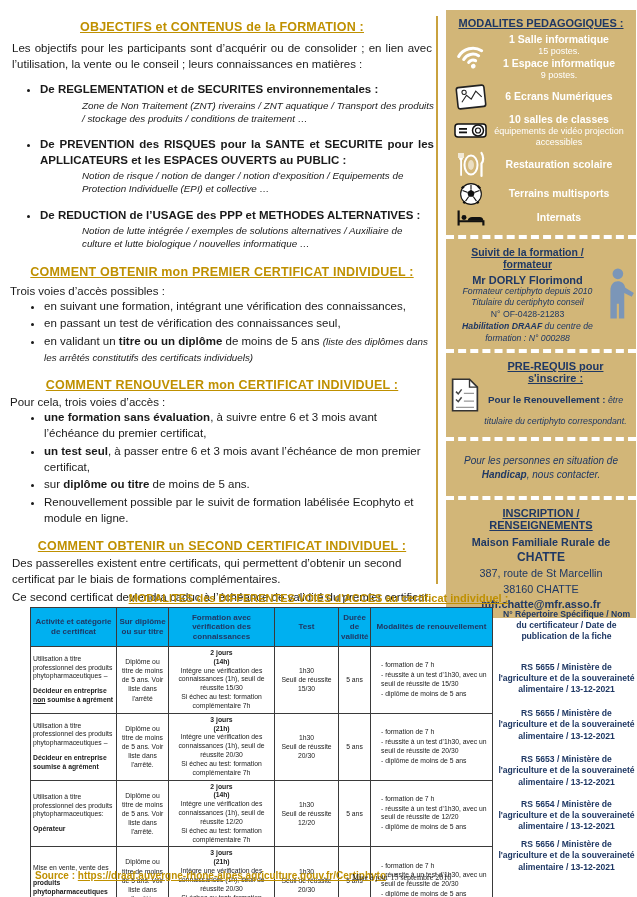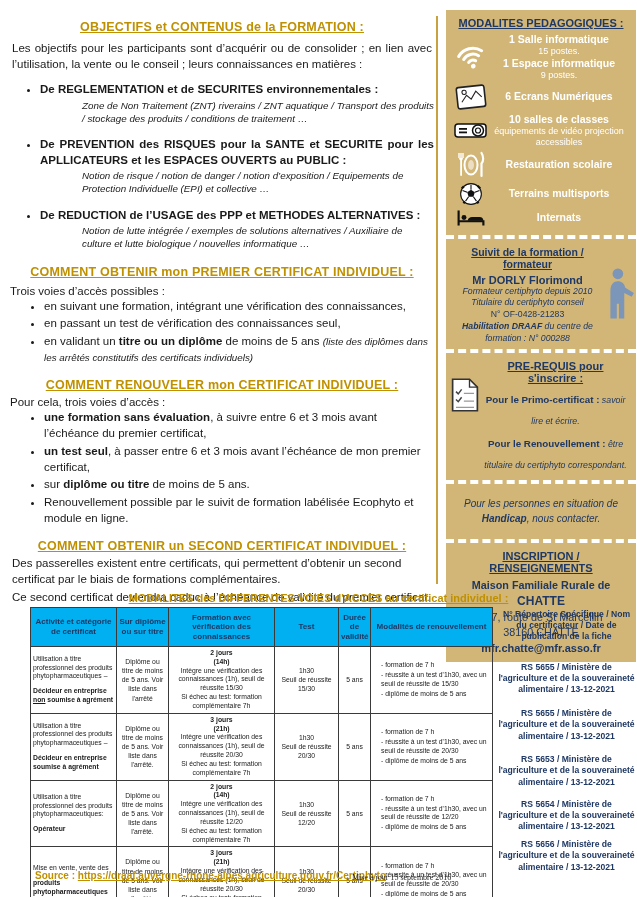--- a/index.html
+++ b/index.html
@@ -247,21 +247,20 @@
   <div class="sb-sec preq">
     <div class="sb-head">PRE-REQUIS pour s'inscrire :</div>
     <div class="preq-ico">
       <svg width="30" height="36" viewBox="0 0 26 32">
         <path d="M2 2 h15 l7 7 v21 H2 z" fill="#fff" stroke="#333" stroke-width="1.5"></path>
         <path d="M17 2 v7 h7" fill="none" stroke="#333" stroke-width="1.2"></path>
         <path d="M5 13 l2 2 3-4 M5 20 l2 2 3-4" stroke="#444" stroke-width="1.3" fill="none"></path>
         <path d="M12 14.5 h9 M12 21.5 h9 M5 27 h16" stroke="#999" stroke-width="1.2"></path>
       </svg>
     </div>
-    <div class="preq-entry"><span class="preq-b">Pour le Primo-certificat :</span><span class="preq-i"> savoir lire et écrire.</span></div>
     <div class="preq-entry"><span class="preq-b">Pour le Renouvellement :</span><span class="preq-i"> être titulaire du certiphyto correspondant.</span></div>
   </div>
 
   <div class="sb-sec">
     <div class="hand"><span>Pour les personnes en situation de </span><span class="bld">Handicap</span><span>, nous contacter.</span></div>
   </div>
 
   <div class="sb-sec insc">
     <div class="sb-head">INSCRIPTION / RENSEIGNEMENTS</div>
     <div class="insc-l1">Maison Familiale Rurale de</div>

